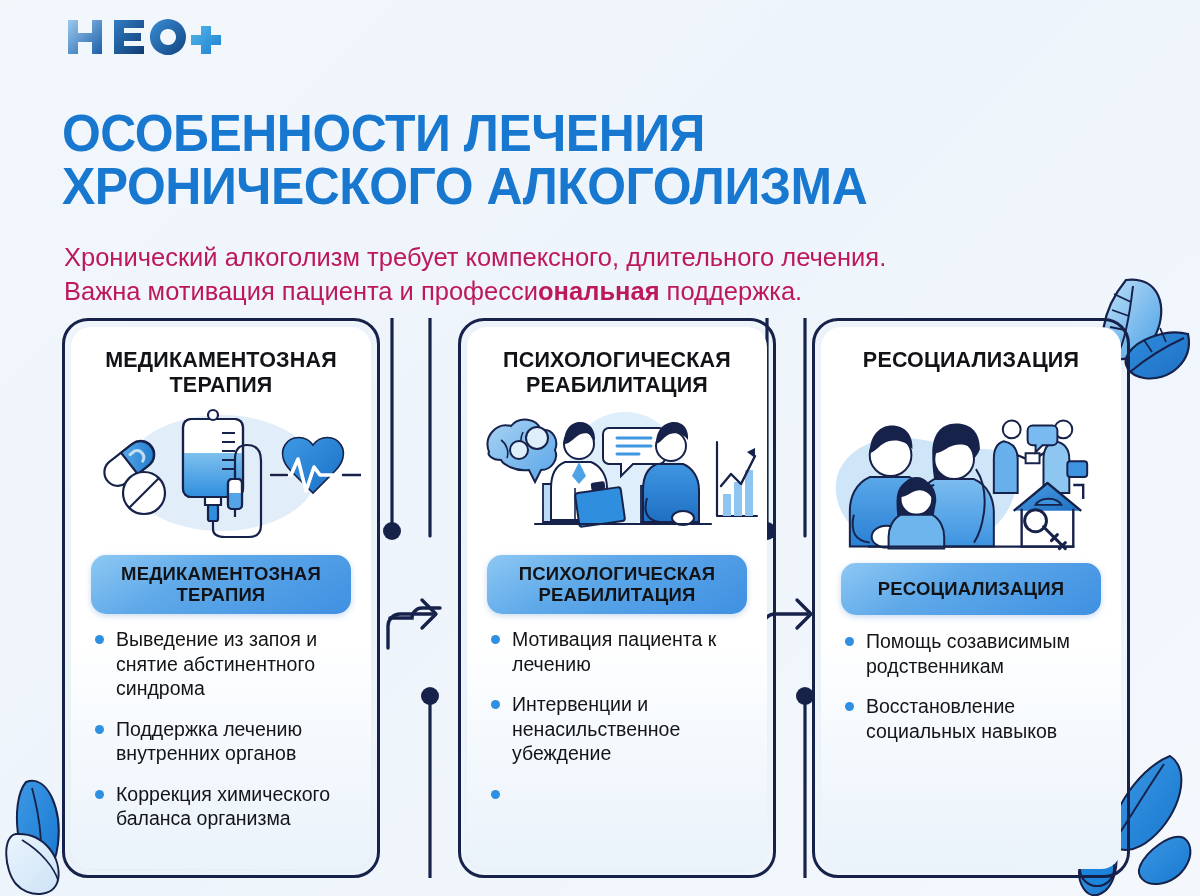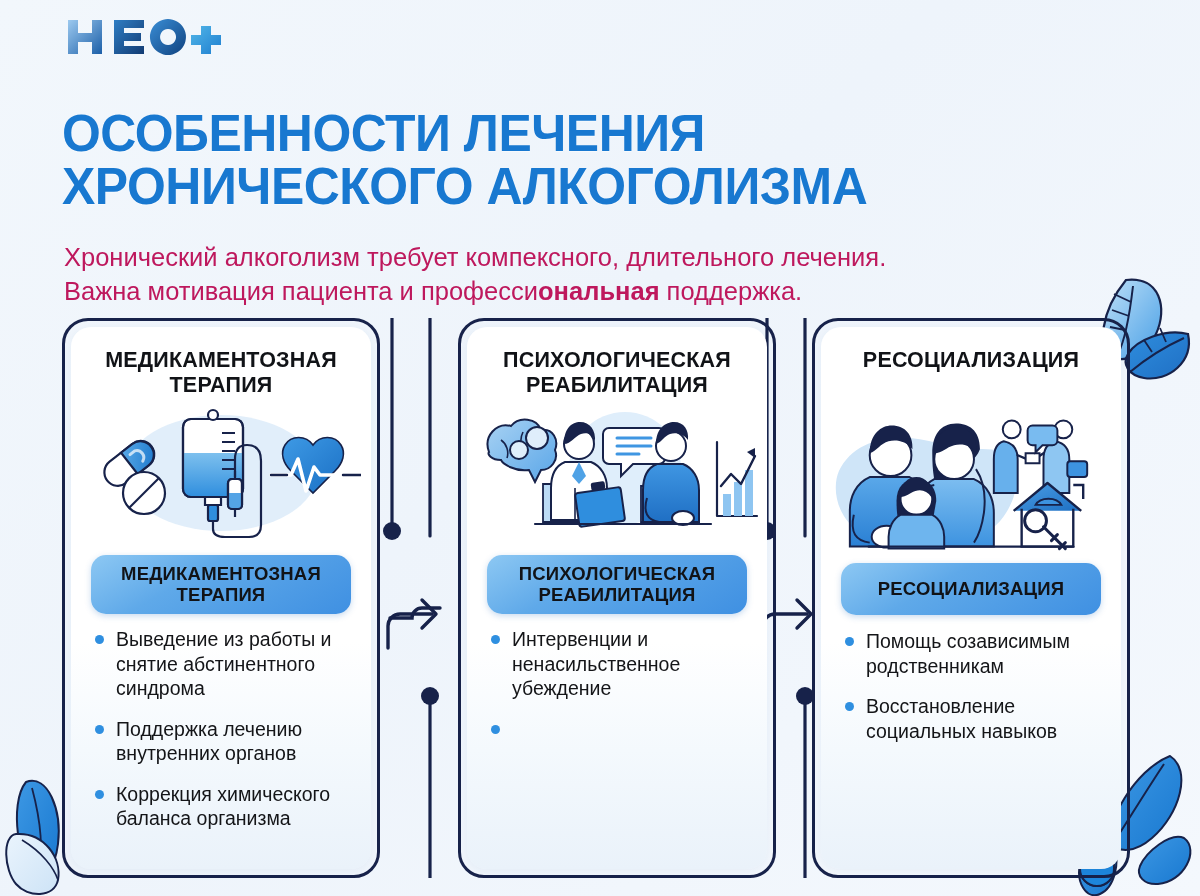--- a/index.html
+++ b/index.html
@@ -303,21 +303,21 @@
         <div class="badge">
           <span>
             <span>МЕДИКАМЕНТОЗНАЯ</span><br>
             <span>ТЕРАПИЯ</span>
           </span>
         </div>
 
         <ul class="bullets" style="list-style:none;margin:0;padding:0;">
           <li class="bullet">
             <span class="dot"></span>
-            <span>Выведение из работы и снятие абстинентного синдрома</span>
+            <span>Выведение из запоя и снятие абстинентного синдрома</span>
           </li>
           <li class="bullet">
             <span class="dot"></span>
             <span>Поддержка лечению внутренних органов</span>
           </li>
           <li class="bullet">
             <span class="dot"></span>
             <span>Коррекция химического баланса организма</span>
           </li>
         </ul>
@@ -387,20 +387,24 @@
         <div class="badge">
           <span>
             <span>ПСИХОЛОГИЧЕСКАЯ</span><br>
             <span>РЕАБИЛИТАЦИЯ</span>
           </span>
         </div>
 
         <ul class="bullets" style="list-style:none;margin:0;padding:0;">
           <li class="bullet">
             <span class="dot"></span>
+            <span>Мотивация пациента к лечению</span>
+          </li>
+          <li class="bullet">
+            <span class="dot"></span>
             <span>Интервенции и ненасильственное убеждение</span>
           </li>
           <li class="bullet">
             <span class="dot"></span>
           </li>
         </ul>
       </div>
     </div>
 
     <div class="col c3">

